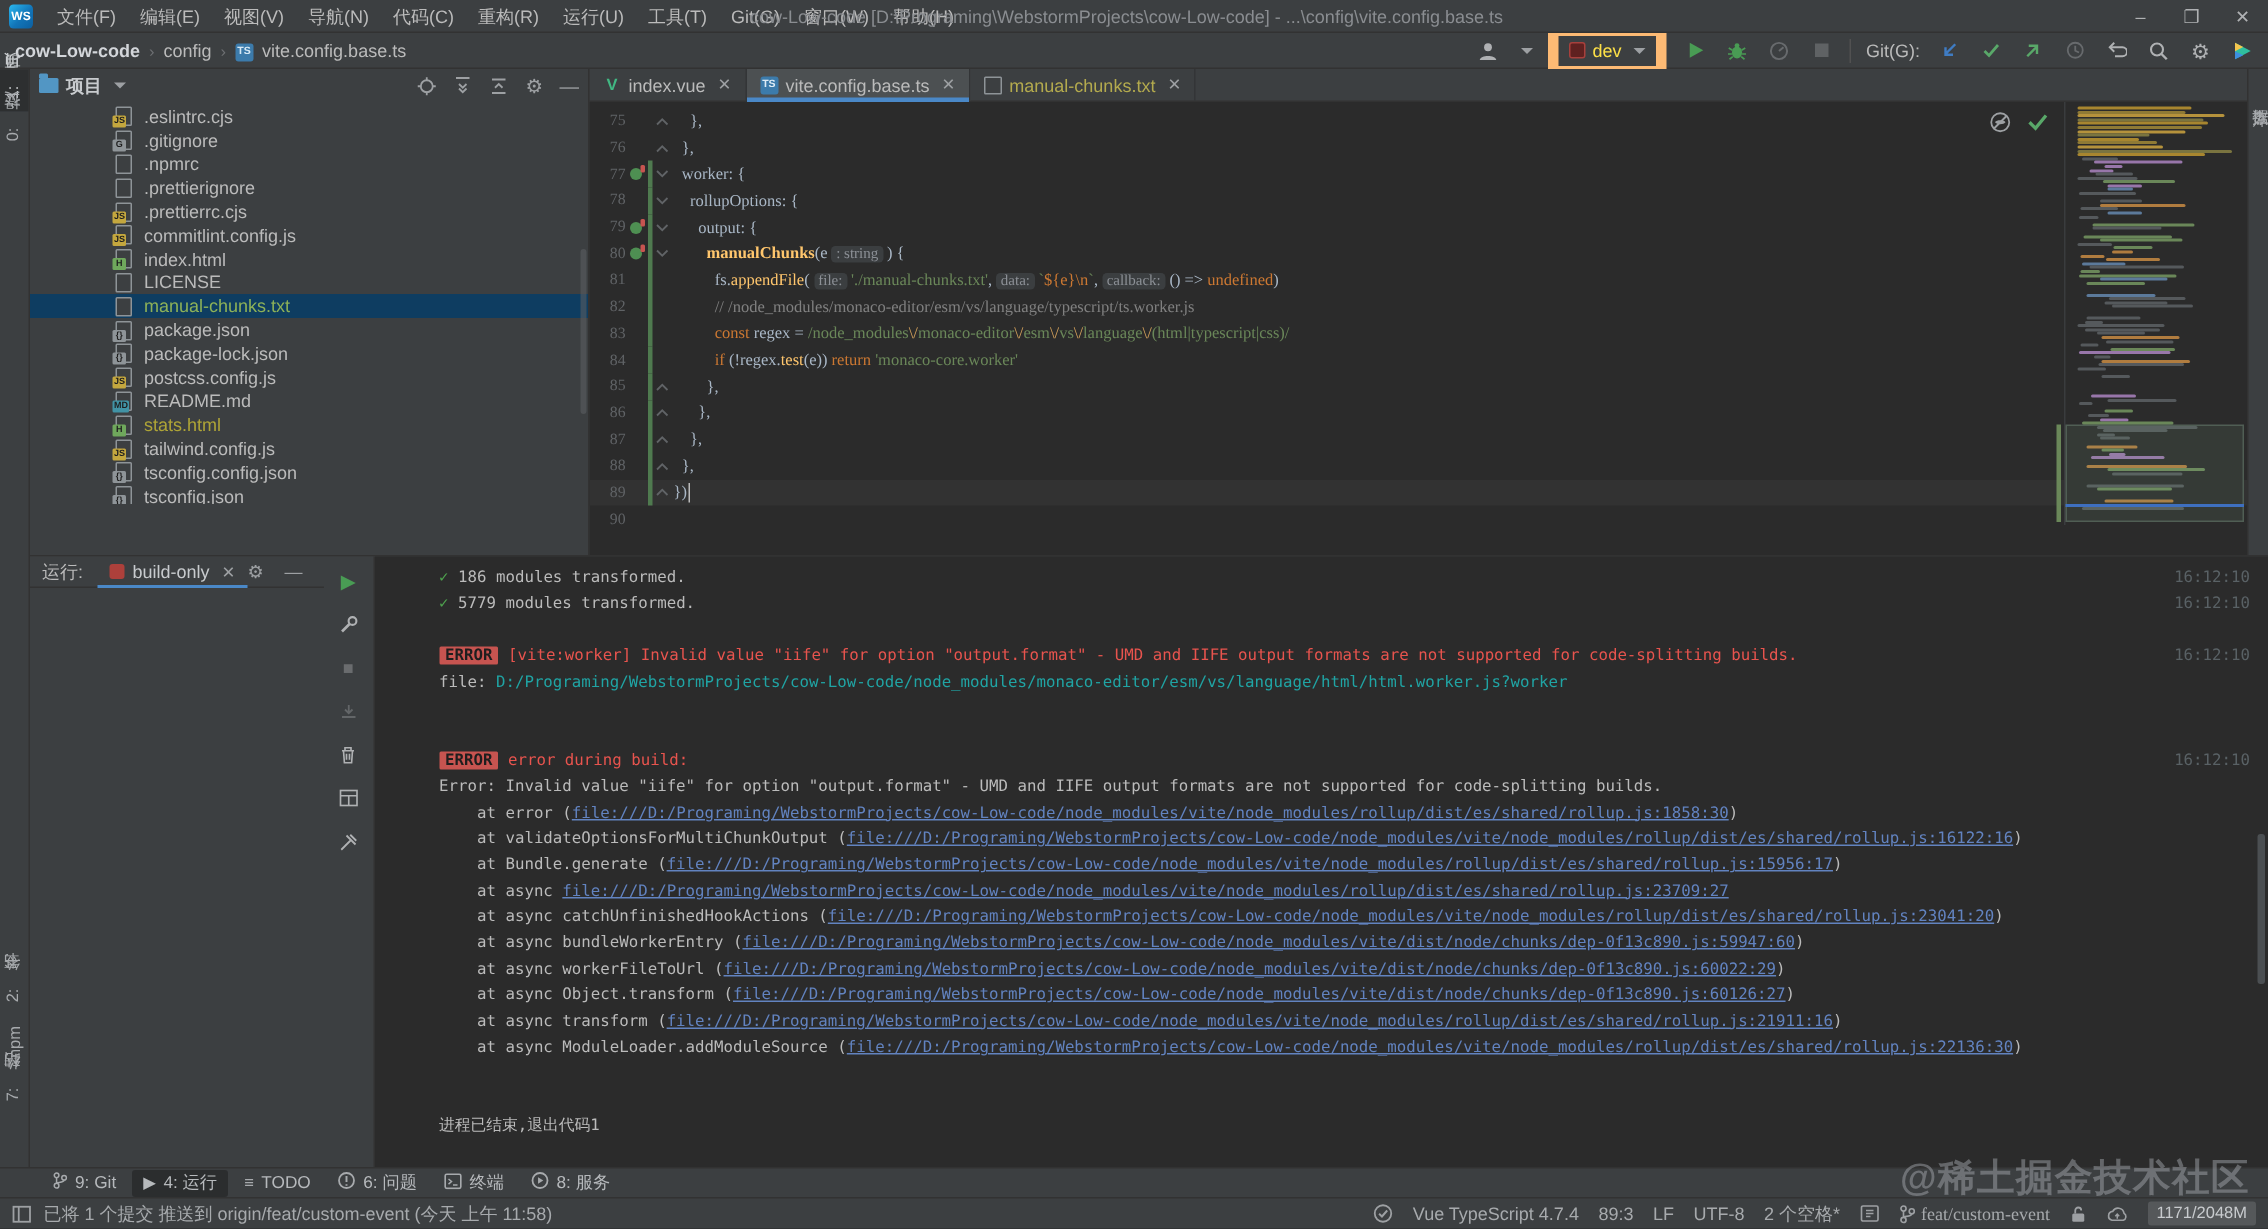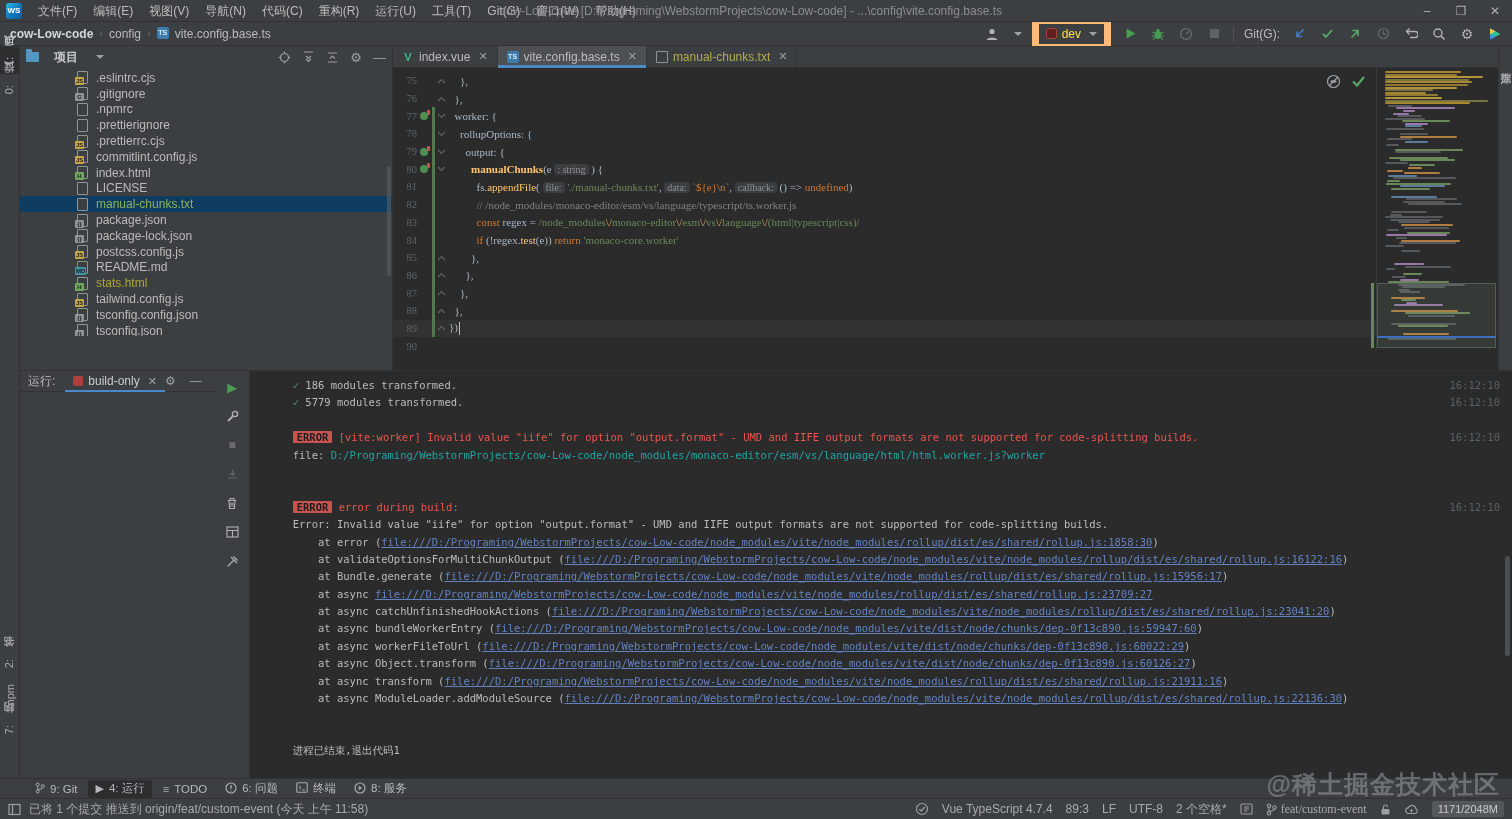--- a/index.html
+++ b/index.html
@@ -14,21 +14,21 @@
              background:linear-gradient(135deg,#2BB9F0 0%,#1275B8 55%,#0C5FA0 100%);
              color:#fff; font-size:8px; font-weight:bold; display:flex; align-items:center; justify-content:center; }
   #menubar { display:flex; align-items:center; height:100%; }
   .menu-item { padding:0 8px; font-size:12px; color:#BBBBBB; line-height:22px; cursor:default; }
   .win-title { position:absolute; left:500px; font-size:12px; color:#8A8D91; white-space:nowrap; }
   .win-controls { margin-left:auto; display:flex; align-items:center; height:100%; }
   .win-btn { width:34px; text-align:center; color:#AFB1B3; font-size:12px; line-height:22px; }
 
   
   .toolbar { height:24px; background:#3C3F41; border-bottom:1px solid #323232; display:flex; align-items:center; padding:0 8px; }
-  #breadcrumb { display:flex; align-items:flex-start; font-size:12px; }
+  #breadcrumb { display:flex; align-items:flex-end; font-size:12px; }
   .bc-item { color:#BBBBBB; padding:0 2px; }
   .bc-item.bold { font-weight:bold; color:#D3D6DA; }
   .bc-sep { color:#6E7073; padding:0 4px; font-size:11px; }
   .file-ico-ts { width:12px; height:12px; margin:0 4px 0 2px; border-radius:2px; background:#3C7BAB; color:#D7E9F5; font-size:7px; font-weight:bold; display:inline-flex; align-items:center; justify-content:center; }
   .toolbar-right { margin-left:auto; display:flex; align-items:center; gap:10px; }
   .tb-ico { display:inline-flex; align-items:center; justify-content:center; width:18px; height:18px; }
   .tb-ico svg { display:block; }
   .caret-down { width:0; height:0; border-left:4px solid transparent; border-right:4px solid transparent; border-top:4px solid #9DA0A3; display:inline-block; margin-left:3px; }
   .run-config { display:flex; align-items:center; gap:5px; border:7px solid #fdba74; border-radius:4px; height:34px; padding:0 7px; font-size:12px; color:#fde047; }
   .npm-sq { width:11px; height:11px; background:#5F2120; border:1px solid #A8403C; border-radius:2px; }
@@ -43,21 +43,21 @@
   .stripe-item.active { background:#2D2F30; color:#C8CBCE; }
   .stripe-spacer { flex:1; }
   .stripe-bottom-group { margin-bottom:36px; display:flex; flex-direction:column; align-items:center; }
 
   .content { flex:1; display:flex; flex-direction:column; min-width:0; }
   .main { height:324px; display:flex; min-height:0; }
 
   
   .project-panel { width:373px; background:#3C3F41; border-right:1px solid #323232; position:relative; }
   .panel-header { height:22px; display:flex; align-items:center; padding:0 6px; font-size:12px; }
-  .panel-title { display:flex; align-items:center; gap:15px; font-weight:bold; color:#C8CBCE; }
+  .panel-title { display:flex; align-items:center; gap:5px; font-weight:bold; color:#C8CBCE; }
   .folder-ico { width:13px; height:10px; background:#5296C4; border-radius:1px; position:relative; }
   .folder-ico:before { content:""; position:absolute; top:-3px; left:0; width:6px; height:3px; background:#5296C4; border-radius:1px 1px 0 0; }
   .panel-header-icons { margin-left:auto; display:flex; align-items:center; gap:11px; }
   .ph-ico { color:#9DA0A3; font-size:13px; line-height:1; display:inline-flex; }
   #tree { position:absolute; top:24px; left:0; right:0; bottom:34px; overflow:hidden; }
   .tree-row { height:15.8px; display:flex; align-items:center; padding-left:55px; font-size:12px; color:#BBBBBB; white-space:nowrap; cursor:default; }
   .tree-row.selected { background:#0E3D61; }
   .tree-row.added .tree-label { color:#8DB158; }
   .tree-row.ignored .tree-label { color:#AEA437; }
   .tree-ico { width:15px; height:15px; margin-right:6px; position:relative; flex:none; }

